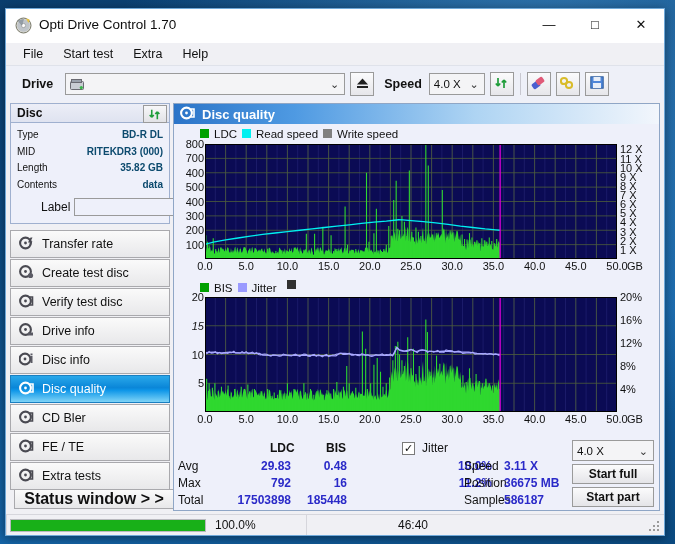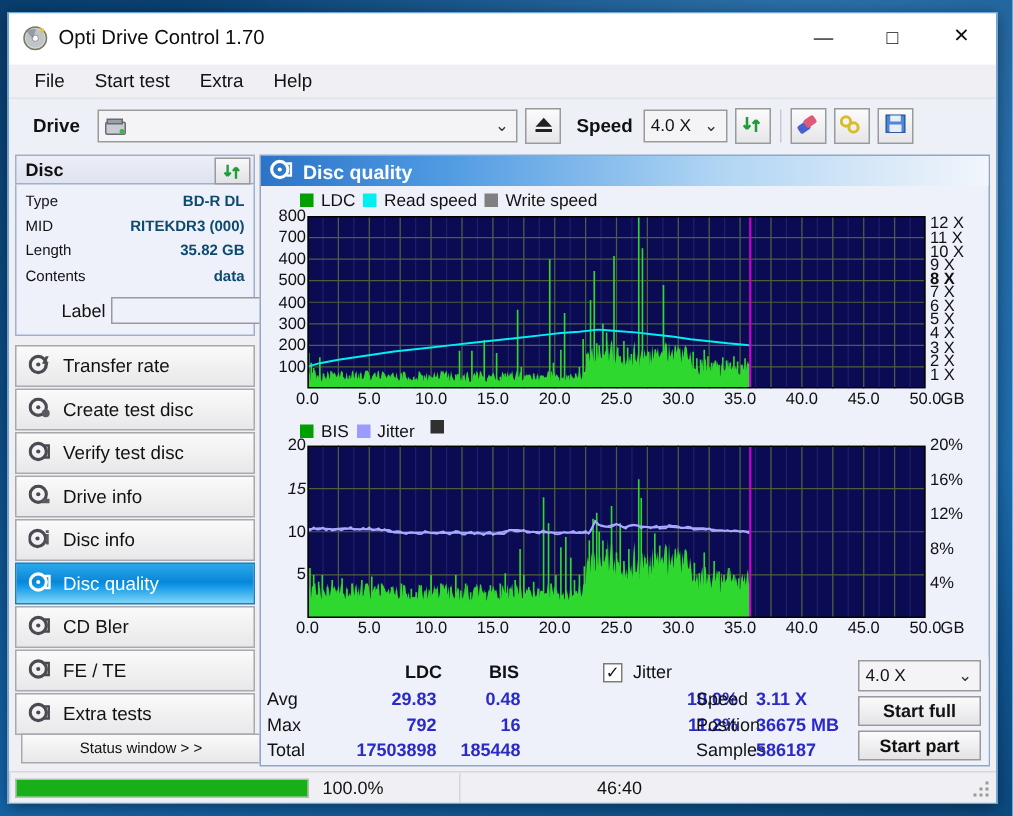--- a/index.html
+++ b/index.html
@@ -66,21 +66,21 @@
     background:linear-gradient(#fafafa,#e8e8ea);display:flex;align-items:center;padding-left:8px;gap:8px;
     font-size:12.5px;color:#111;
   }
   .navbtn.sel{
     background:linear-gradient(#2aa8ea,#0a86d8 45%,#0e96e8 55%,#7fd4f7);
     border:1px solid #1a7fc0;color:#fff;
   }
   .statuswin{
     position:absolute;left:4px;bottom:2px;width:160px;height:20px;border:1px solid #a9a9ad;box-sizing:border-box;
     background:linear-gradient(#fafafa,#e8e8ea);display:flex;align-items:center;justify-content:center;
-    font-weight:normal;font-size:10px;color:#111;
+    font-weight:bold;font-size:16px;color:#111;
   }
   .navfill{position:absolute;left:4px;top:260px;width:160px;height:120px;
            background:linear-gradient(#1d64a8,#0d4a86);z-index:-1;}
   
   .content{position:absolute;left:167px;top:2px;width:487px;height:408px;border:1px solid #8fa6c6;
            box-sizing:border-box;background:#eef0fa;}
   .content-hdr{
     height:20px;background:linear-gradient(90deg,#2b74c8 0%,#4f9ae2 25%,#aed4f3 62%,#f2f6fc 100%);
     display:flex;align-items:center;padding-left:6px;gap:7px;
     font-weight:bold;font-size:13px;color:#ffffff;
@@ -400,21 +400,21 @@
               <div class="ytick" style="top: 0px; width: 28px;">800</div>
             </div>
           <div id="c1-yright" style="position:absolute;left:444px;top:0;width:41px;height:115px;">
               <div class="ytickR" style="top: 105.873px; left: 2px;">1 X</div>
               <div class="ytickR" style="top: 96.746px; left: 2px;">2 X</div>
               <div class="ytickR" style="top: 87.619px; left: 2px;">3 X</div>
               <div class="ytickR" style="top: 78.4921px; left: 2px;">4 X</div>
               <div class="ytickR" style="top: 69.3651px; left: 2px;">5 X</div>
               <div class="ytickR" style="top: 60.2381px; left: 2px;">6 X</div>
               <div class="ytickR" style="top: 51.1111px; left: 2px;">7 X</div>
-              <div class="ytickR" style="top: 41.9841px; left: 2px; font-weight: bold;">8 X</div>
+              <div class="ytickR" style="top: 41.9841px; left: 2px;">8 X</div>
               <div class="ytickR" style="top: 32.8571px; left: 2px;">9 X</div>
               <div class="ytickR" style="top: 23.7302px; left: 2px;">10 X</div>
               <div class="ytickR" style="top: 14.6032px; left: 2px;">11 X</div>
               <div class="ytickR" style="top: 5.47619px; left: 2px;">12 X</div>
             </div>
           <svg id="c1-svg" style="position:absolute;left:31px;top:0;" width="412" height="115" viewBox="0 0 412 115" preserveAspectRatio="none">
               <rect x="0" y="0" width="412" height="115" fill="#0b0b54"></rect>
               <line x1="0" y1="0" x2="0" y2="115" stroke="#1f1f6e" stroke-width="0.8"></line>
               <line x1="10.3" y1="0" x2="10.3" y2="115" stroke="#1f1f6e" stroke-width="0.8"></line>
               <line x1="20.6" y1="0" x2="20.6" y2="115" stroke="#1f1f6e" stroke-width="0.8"></line>

